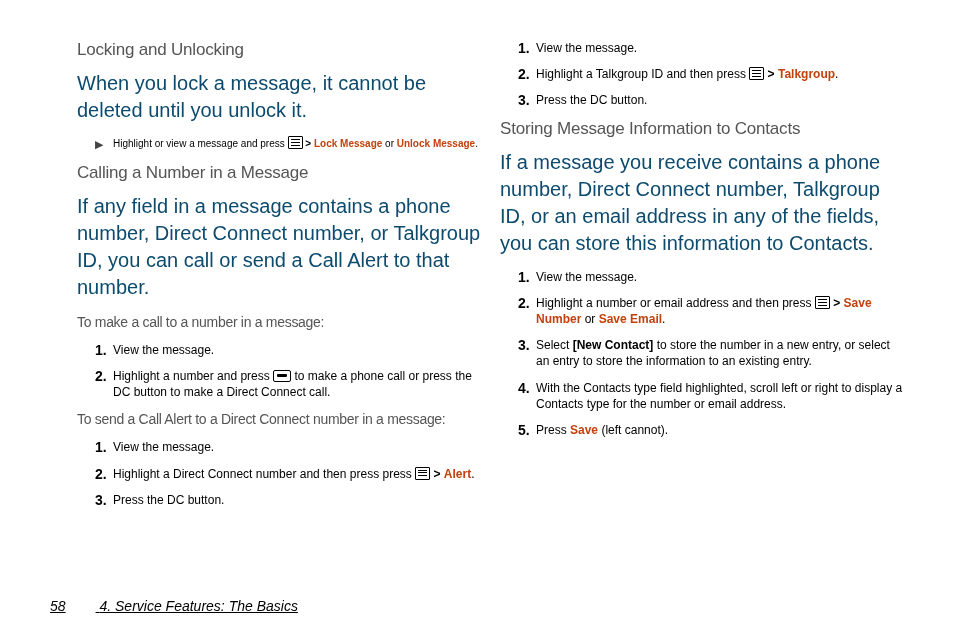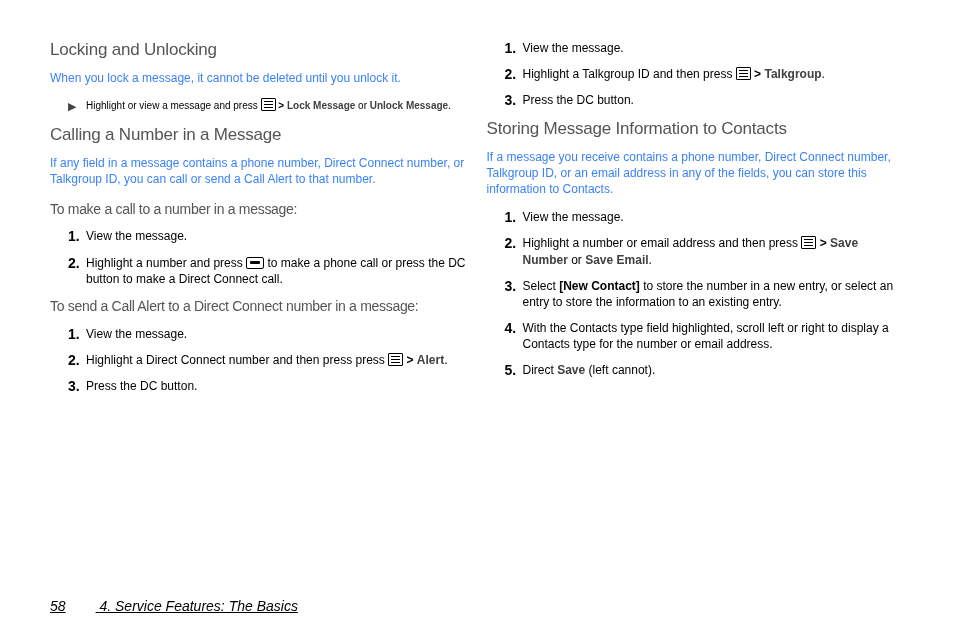--- a/index.html
+++ b/index.html
@@ -11,35 +11,36 @@
       font-family: Arial, Helvetica, sans-serif;
       background: #fff;
       width: 954px;
       height: 636px;
       padding: 40px 50px 25px 50px;
       position: relative;
     }
     .columns {
       display: flex;
       gap: 19px;
+      margin-left: 27px;
     }
     .col {
       flex: 1;
       min-width: 0;
     }
     h2 {
       font-size: 17px;
       font-weight: normal;
       color: #555;
       margin-bottom: 10px;
       letter-spacing: -0.2px;
     }
     p {
-      font-size: 12px;
-      color: #3b82f6;
+      font-size: 20px;
+      color: #0c4a6e;
       line-height: 1.35;
       margin-bottom: 12px;
     }
     .sub {
       font-size: 14px;
       color: #555;
       margin-bottom: 10px;
       letter-spacing: -0.3px;
     }
     .bullet-item {
@@ -75,21 +76,21 @@
       min-width: 18px;
     }
     ol li .txt {
       font-size: 12px;
       color: #000;
       line-height: 1.35;
       flex: 1;
     }
     .b {
       font-weight: bold;
-      color: #404040;
+      color: #c2410c;
     }
     .bk {
       font-weight: bold;
       color: #000;
     }
     .gt {
       font-weight: bold;
       color: #000;
     }
     .icon-menu {
@@ -226,21 +227,21 @@
       <li>
           <span class="num">3.</span>
           <span class="txt"><span>Select </span><span class="bk">[New Contact]</span><span> to store the number in a new entry, or select an entry to store the information to an existing entry.</span></span>
         </li>
       <li>
           <span class="num">4.</span>
           <span class="txt">With the Contacts type field highlighted, scroll left or right to display a Contacts type for the number or email address.</span>
         </li>
       <li>
           <span class="num">5.</span>
-          <span class="txt"><span>Direct </span><span class="b">Save</span><span> (left cannot).</span></span>
+          <span class="txt"><span>Press </span><span class="b">Save</span><span> (left cannot).</span></span>
         </li>
     </ol>
   </div>
 </div>
 
 <div class="footer">
   <span class="pn">58</span>
   <span>4. Service Features: The Basics</span>
 </div>
 

